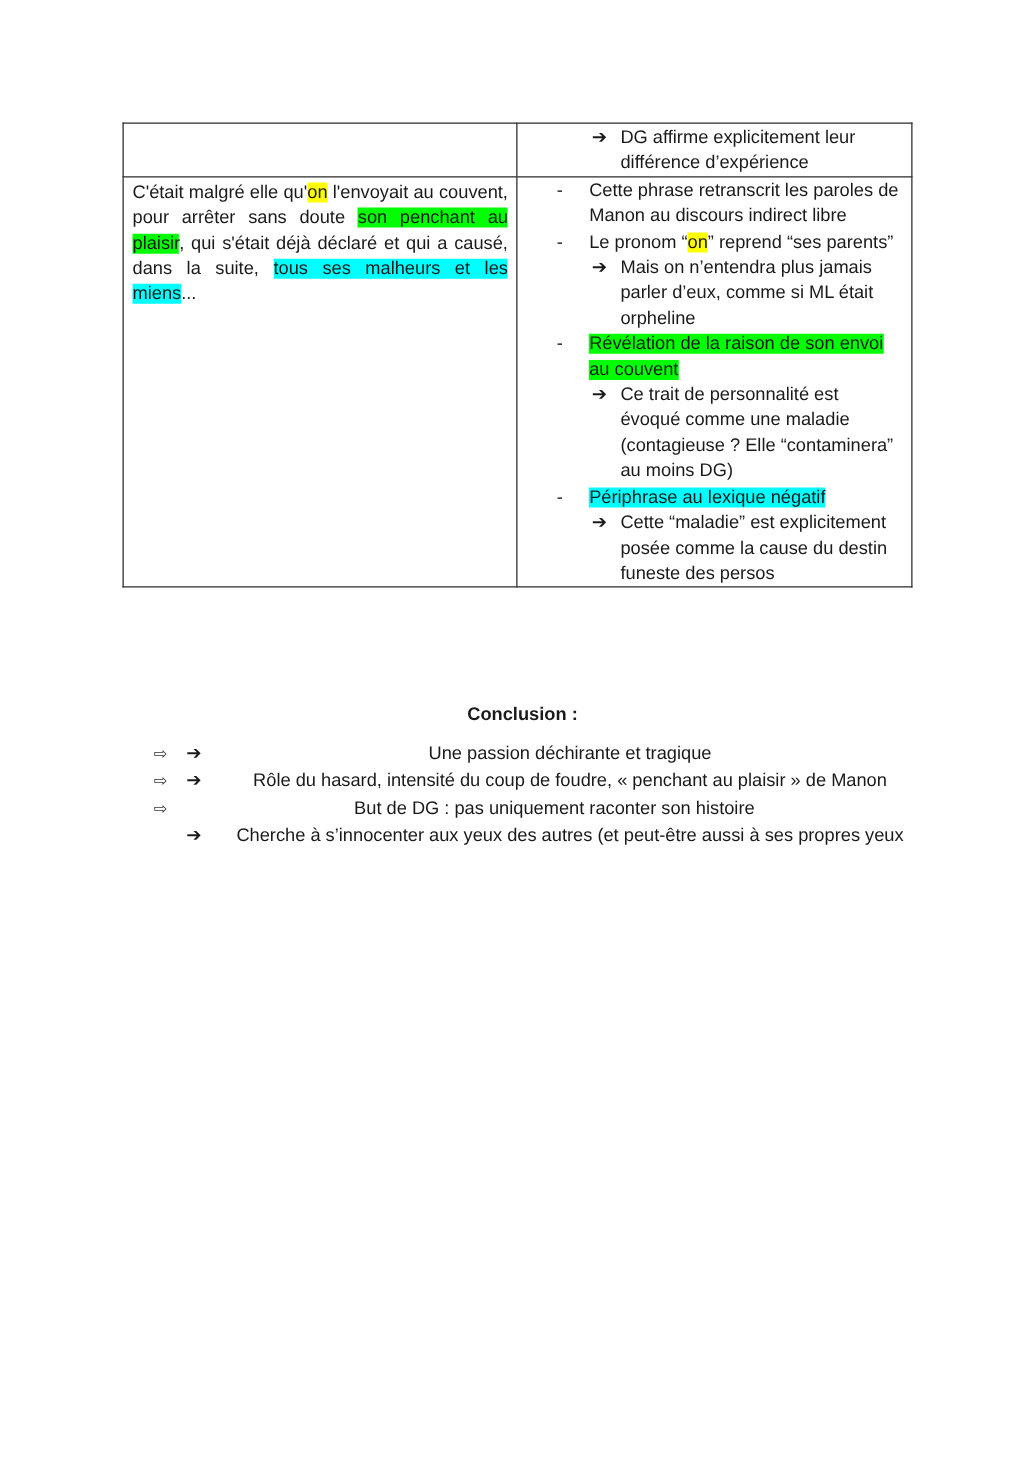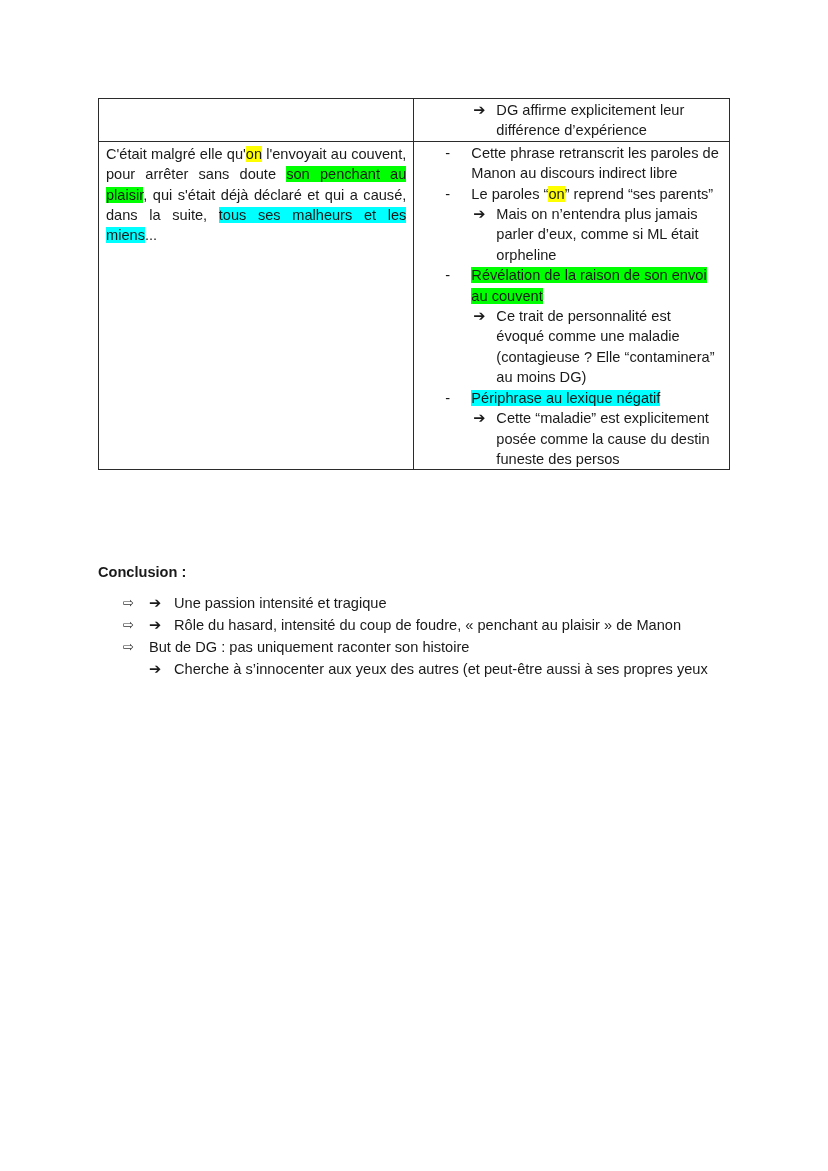--- a/index.html
+++ b/index.html
@@ -15,21 +15,21 @@
   .quote { padding: 2px 7px 0 7px; text-align: justify; text-align-last: left; }
   .hl-yellow { background: #ffff00; }
   .hl-green { background: #00ff00; text-align: center; }
   .hl-cyan { background: #00ffff; }
   .item { position: relative; }
   .dash-item { padding-left: 57px; }
   .dash-item .bullet { position: absolute; left: 31px; top: 0; }
   .arrow-item { padding-left: 82px; padding-right: 6px; }
   .arrow-item .bullet { position: absolute; left: 59px; top: 0; font-weight: bold; }
   .right-inner { padding-top: 1px; padding-right: 6px; }
-  .conclusion { position: absolute; left: 98px; top: 562px; width: 640px; font-size: 14.6px; line-height: 22px; }
+  .conclusion { position: absolute; left: 98px; top: 562px; width: 640px; font-size: 14.6px; line-height: 22px; text-align: center; }
   .conclusion h2 { font-size: 14.6px; font-weight: bold; margin: 0 0 10px 0; line-height: 20px; }
   .c-item { position: relative; padding-left: 51px; }
   .c-item .bullet { position: absolute; left: 25px; top: 0; color: #333; font-size: 13px; }
   .c-sub { position: relative; padding-left: 76px; }
   .c-sub .bullet { position: absolute; left: 51px; top: 0; font-weight: bold; }
 </style>
 </head>
 <body>
 
 <div class="page">
@@ -52,21 +52,21 @@
         <div class="quote"><span>C'était malgré elle qu'</span><span class="hl-yellow">on</span><span> l'envoyait au couvent, pour arrêter sans doute </span><span class="hl-green">son penchant au plaisir</span><span>, qui s'était déjà déclaré et qui a causé, dans la suite, </span><span class="hl-cyan">tous ses malheurs et les miens</span><span>...</span></div>
       </td>
       <td class="right">
         <div class="right-inner">
           <div class="item dash-item">
             <span class="bullet">-</span>
             <span>Cette phrase retranscrit les paroles de Manon au discours indirect libre</span>
           </div>
           <div class="item dash-item">
             <span class="bullet">-</span>
-            <span>Le paroles “</span><span class="hl-yellow">on</span><span>” reprend “ses parents”</span>
+            <span>Le pronom “</span><span class="hl-yellow">on</span><span>” reprend “ses parents”</span>
           </div>
           <div class="item arrow-item">
             <span class="bullet">➔</span>
             <span>Mais on n’entendra plus jamais parler d’eux, comme si ML était orpheline</span>
           </div>
           <div class="item dash-item">
             <span class="bullet">-</span>
             <span class="hl-green">Révélation de la raison de son envoi au couvent</span>
           </div>
           <div class="item arrow-item">
@@ -88,21 +88,21 @@
     </table>
 
   <div class="conclusion">
     <h2>Conclusion :</h2>
 
     <div class="c-item">
       <span class="bullet">⇨</span>
     </div>
     <div class="c-sub">
       <span class="bullet">➔</span>
-      <span>Une passion intensité et tragique</span>
+      <span>Une passion déchirante et tragique</span>
     </div>
 
     <div class="c-item">
       <span class="bullet">⇨</span>
     </div>
     <div class="c-sub">
       <span class="bullet">➔</span>
       <span>Rôle du hasard, intensité du coup de foudre, « penchant au plaisir » de Manon</span>
     </div>
 

